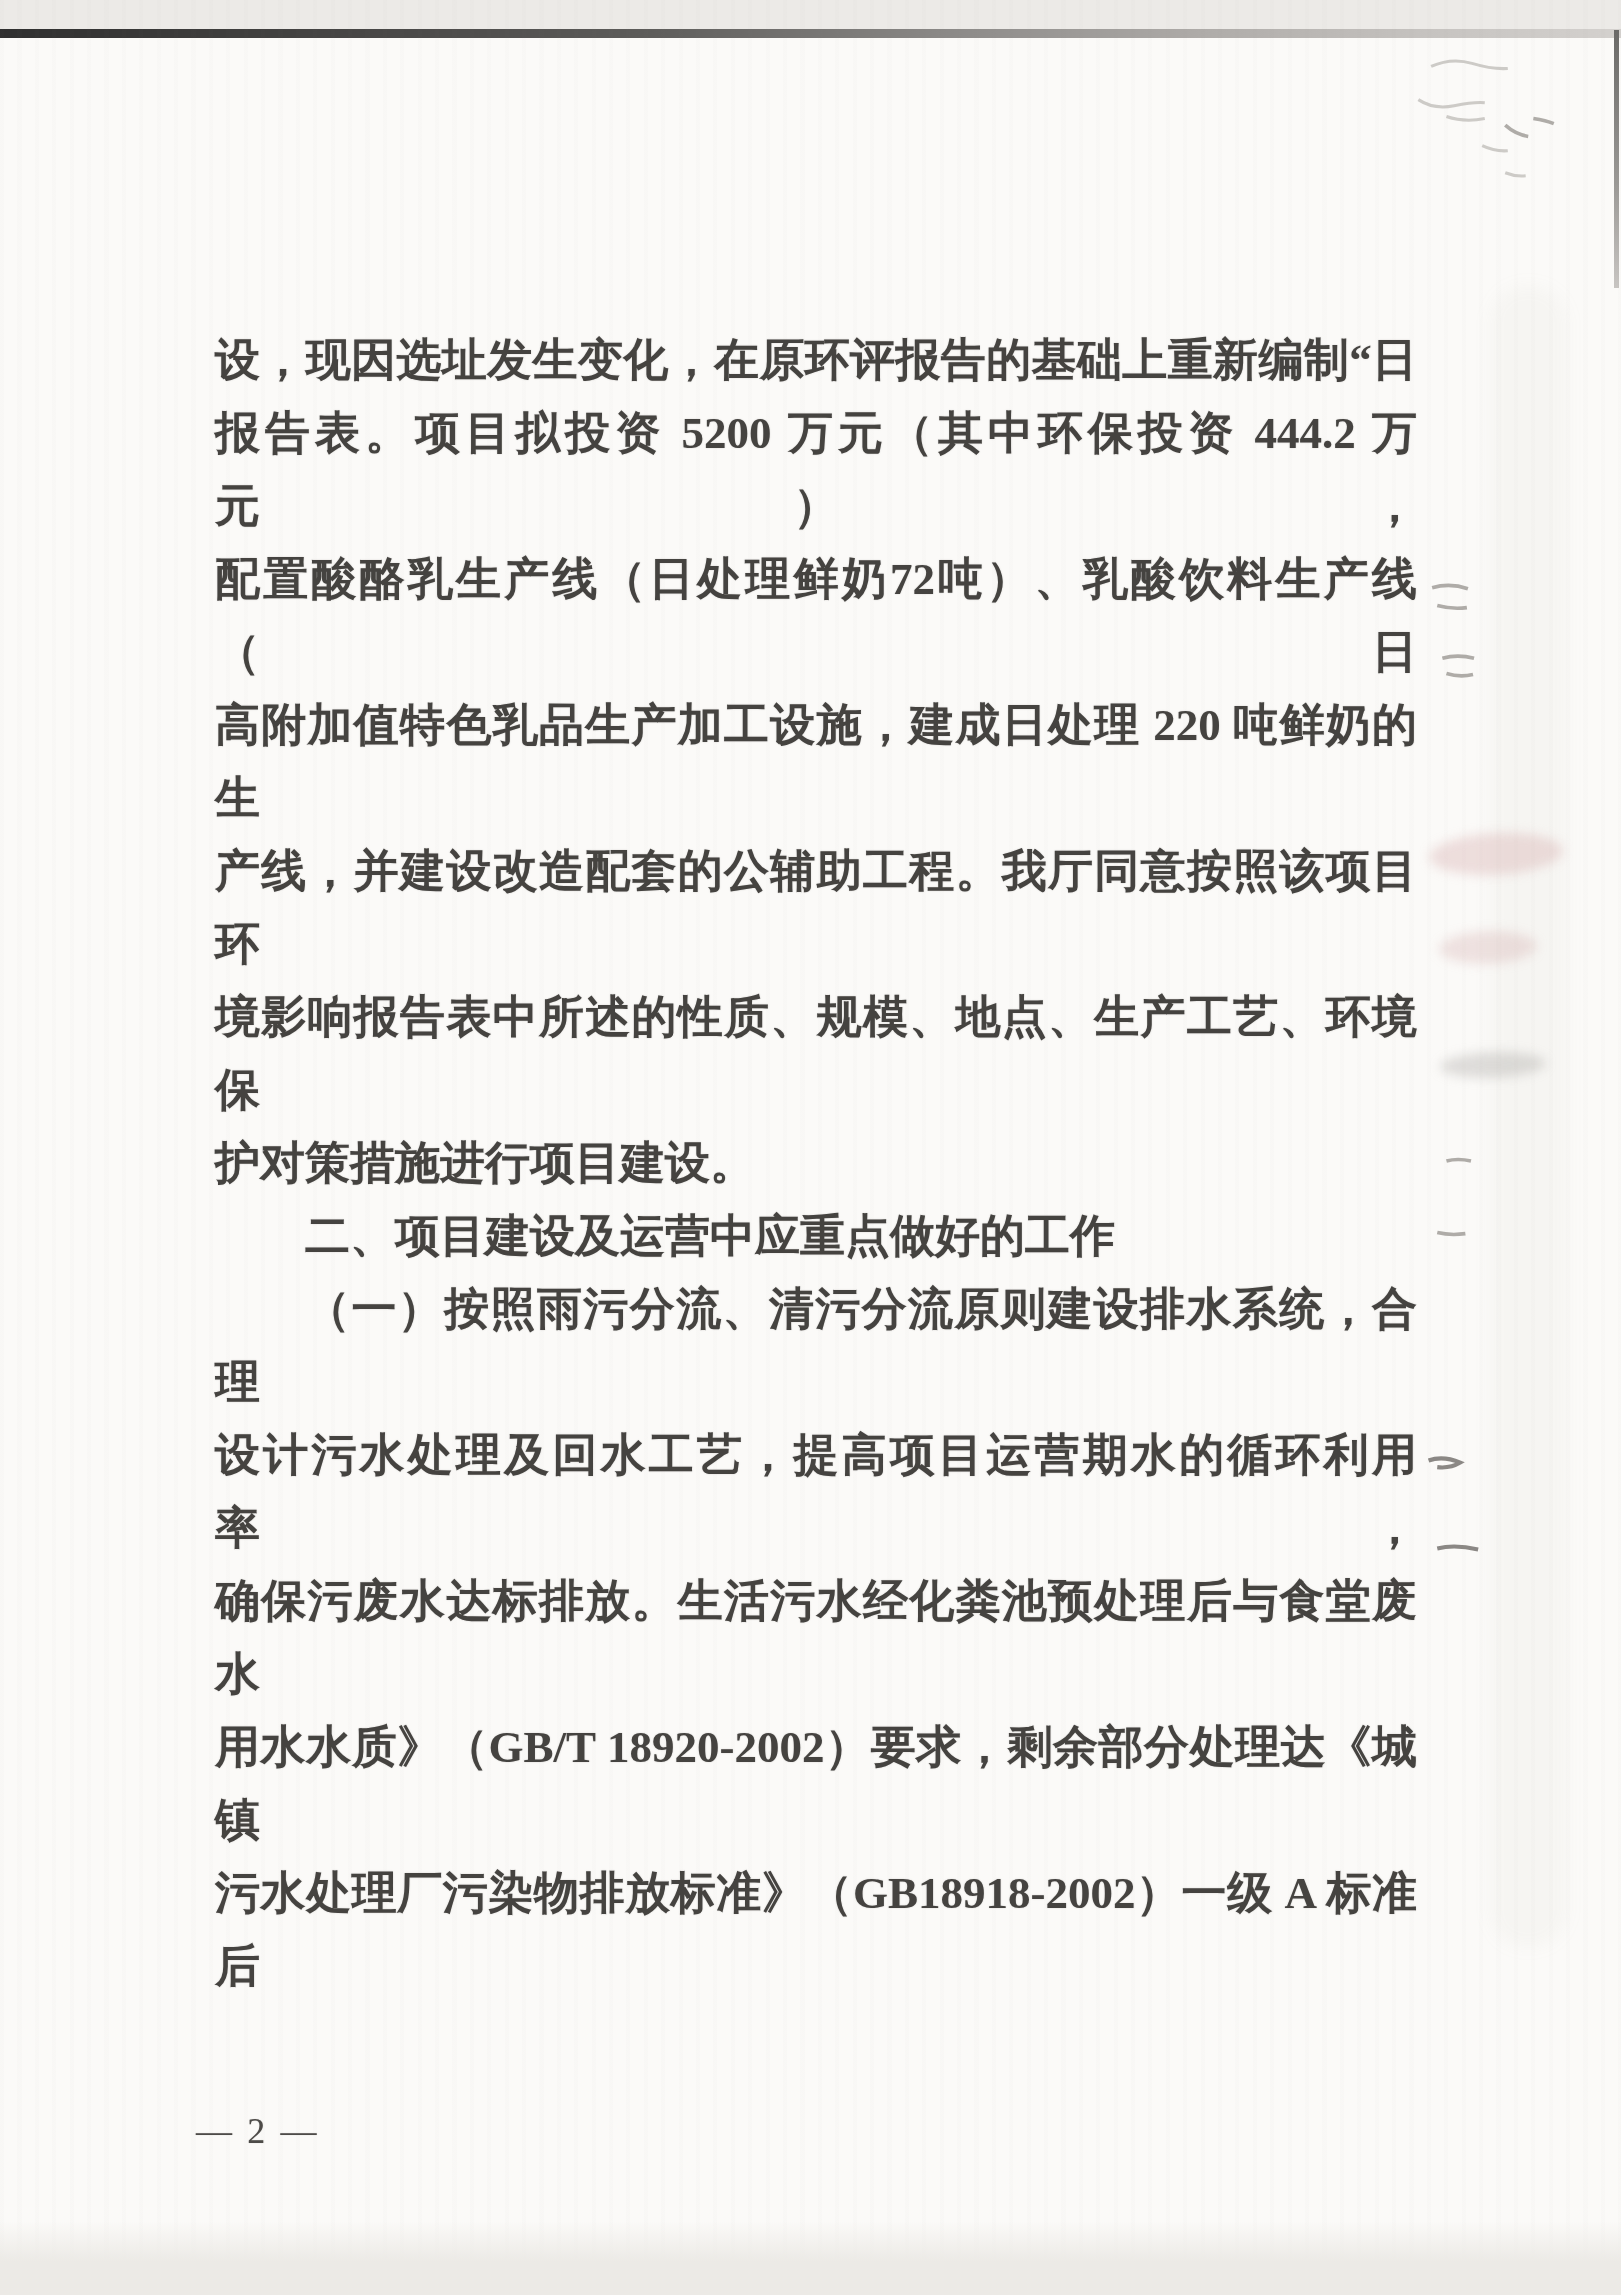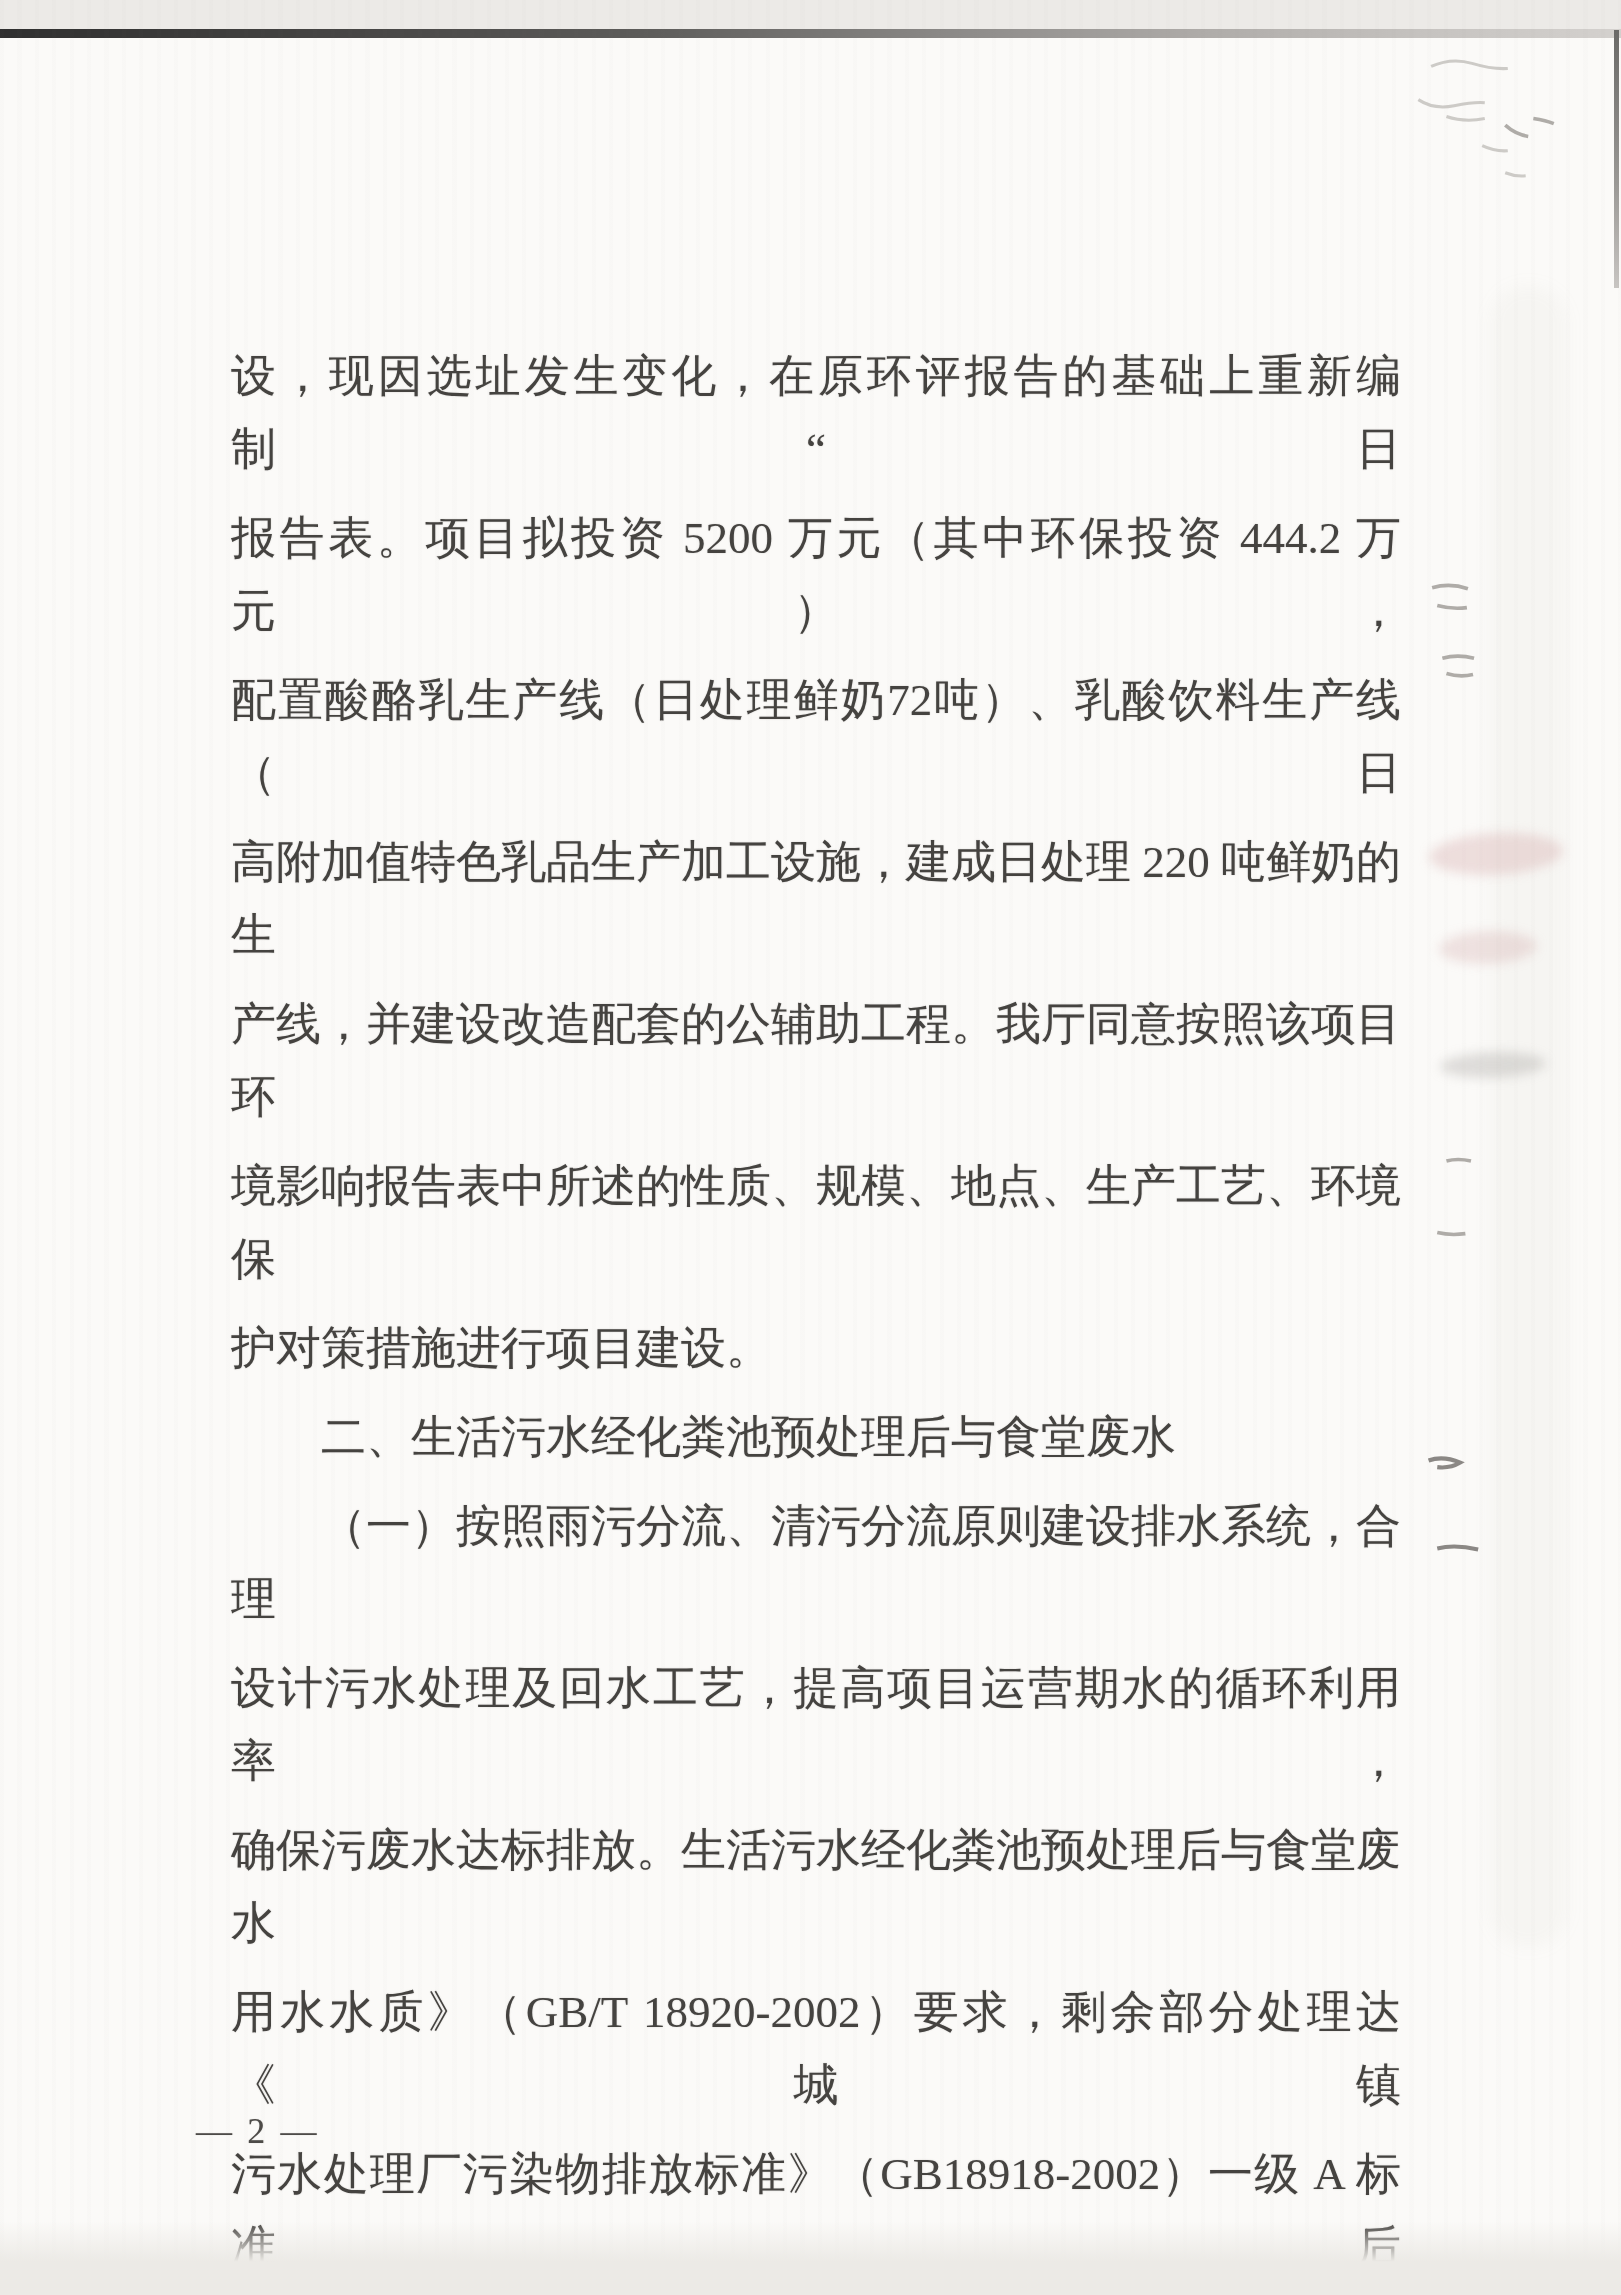--- a/index.html
+++ b/index.html
@@ -32,22 +32,23 @@
     position:absolute;left:1490px;top:286px;width:77px;height:1661px;
     background:rgba(168,165,160,0.06);filter:blur(8.2px);border-radius:36px;
   }
   
   .text-block{
     position:absolute;left:215px;top:324px;width:1202px;
     color:#454340;font-size:45px;line-height:73px;
     filter:blur(0.4px);
   }
   .text-block p{
-    margin:16px;white-space:nowrap;
+    margin:0;white-space:nowrap;
     text-shadow:0 0 1.5px rgba(86,83,79,0.30);
+    font-weight:bold;
   }
   .text-block p.fill{white-space:normal;text-align:justify;text-align-last:justify;word-break:break-all;}
   .text-block p.indent{text-indent:90px;}
   .page-number{
     position:absolute;left:196px;top:2110px;
     color:#4d4b48;font-size:36px;letter-spacing:3.1px;
     filter:blur(0.3px);text-shadow:0 0 1px rgba(80,78,74,.35);
   }
   
   .smudge{position:absolute;border-radius:50%;filter:blur(5.1px);}
@@ -96,21 +97,21 @@
   <div class="smudge sm-gray1"></div>
 
   <main class="text-block">
     <p class="line fill">设，现因选址发生变化，在原环评报告的基础上重新编制“日</p>
     <p class="line fill">报告表。项目拟投资 5200 万元（其中环保投资 444.2 万元），</p>
     <p class="line fill">配置酸酪乳生产线（日处理鲜奶72吨）、乳酸饮料生产线（日</p>
     <p class="line fill">高附加值特色乳品生产加工设施，建成日处理 220 吨鲜奶的生</p>
     <p class="line fill">产线，并建设改造配套的公辅助工程。我厅同意按照该项目环</p>
     <p class="line fill">境影响报告表中所述的性质、规模、地点、生产工艺、环境保</p>
     <p class="line">护对策措施进行项目建设。</p>
-    <p class="line indent">二、生活污水经化粪池预处理后与食堂废水</p>
+    <p class="line indent">二、项目建设及运营中应重点做好的工作</p>
     <p class="line fill indent">（一）按照雨污分流、清污分流原则建设排水系统，合理</p>
     <p class="line fill">设计污水处理及回水工艺，提高项目运营期水的循环利用率，</p>
     <p class="line fill">确保污废水达标排放。生活污水经化粪池预处理后与食堂废水</p>
     <p class="line fill">用水水质》（GB/T 18920-2002）要求，剩余部分处理达《城镇</p>
     <p class="line fill">污水处理厂污染物排放标准》（GB18918-2002）一级 A 标准后</p>
 
   </main>
 
   <div class="page-number">— 2 —</div>
 

